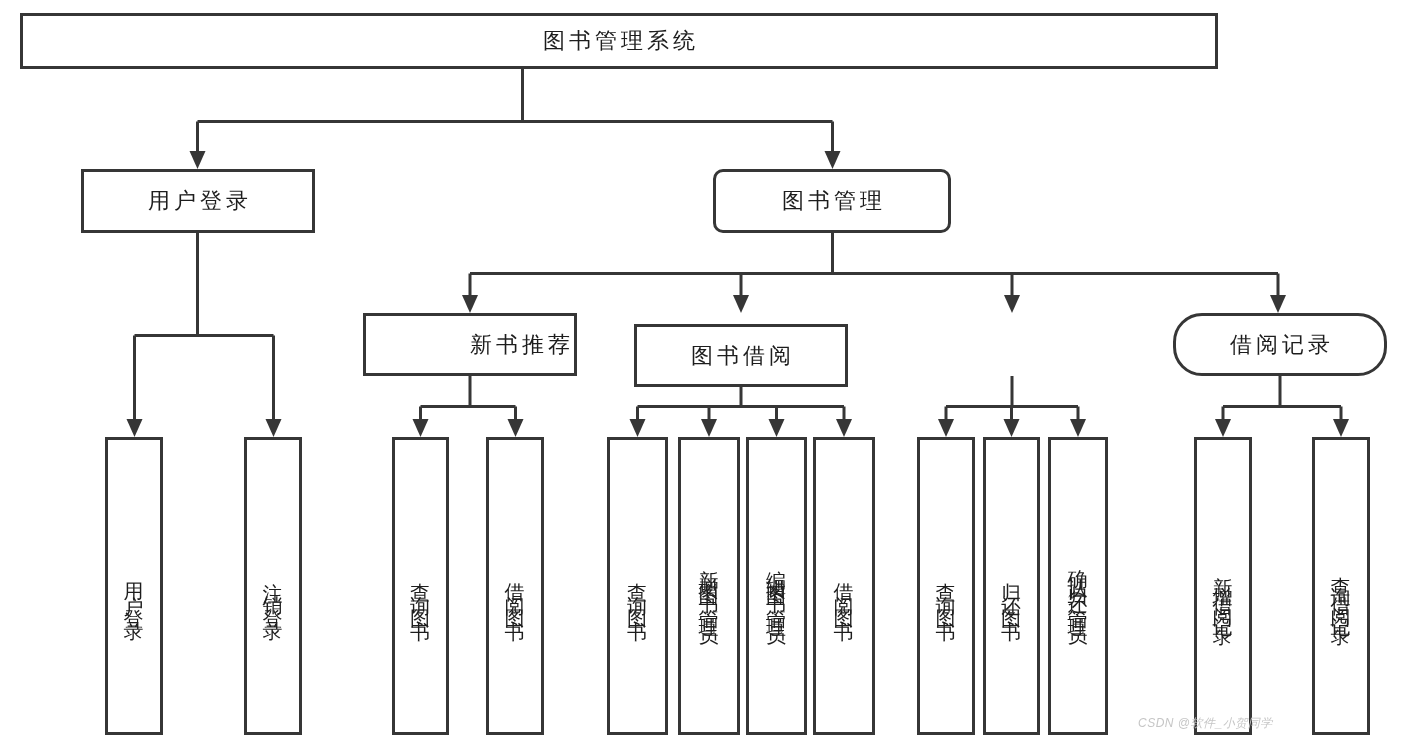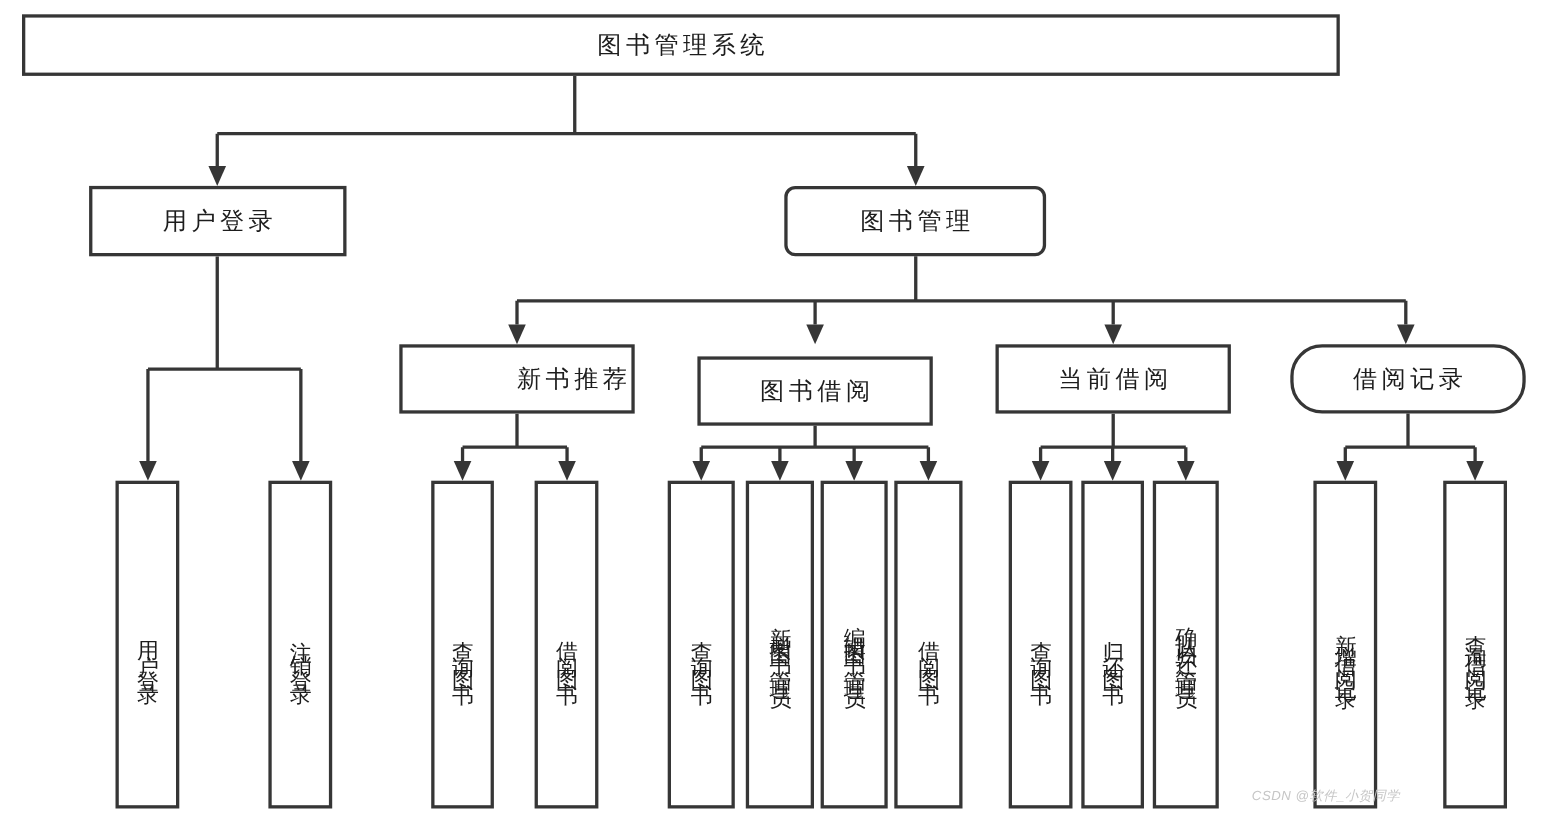--- a/index.html
+++ b/index.html
@@ -115,23 +115,20 @@
   <div class="box" style="left:713px;top:169px;width:238px;height:64px;border-radius:10px;">
     <span class="hlabel">图书管理</span>
   </div>
 
   <div class="box" style="left:363px;top:313px;width:214px;height:63px;justify-content:flex-end;">
     <span class="hlabel">新书推荐</span>
   </div>
   <div class="box" style="left:634px;top:313px;width:214px;height:63px;margin-top:11px;">
     <span class="hlabel">图书借阅</span>
   </div>
-  <div class="box" style="left:905px;top:313px;width:214px;height:63px;">
-    <span class="hlabel">当前借阅</span>
-  </div>
   <div class="box" style="left:1173px;top:313px;width:214px;height:63px;border-radius:29px;">
     <span class="hlabel">借阅记录</span>
   </div>
 
   <div class="box leaf" style="left:105px;width:58px;">
     <span class="vtext sp13">用户登录</span>
   </div>
   <div class="box leaf" style="left:244px;width:58px;">
     <span class="vtext sp13">注销登录</span>
   </div>

